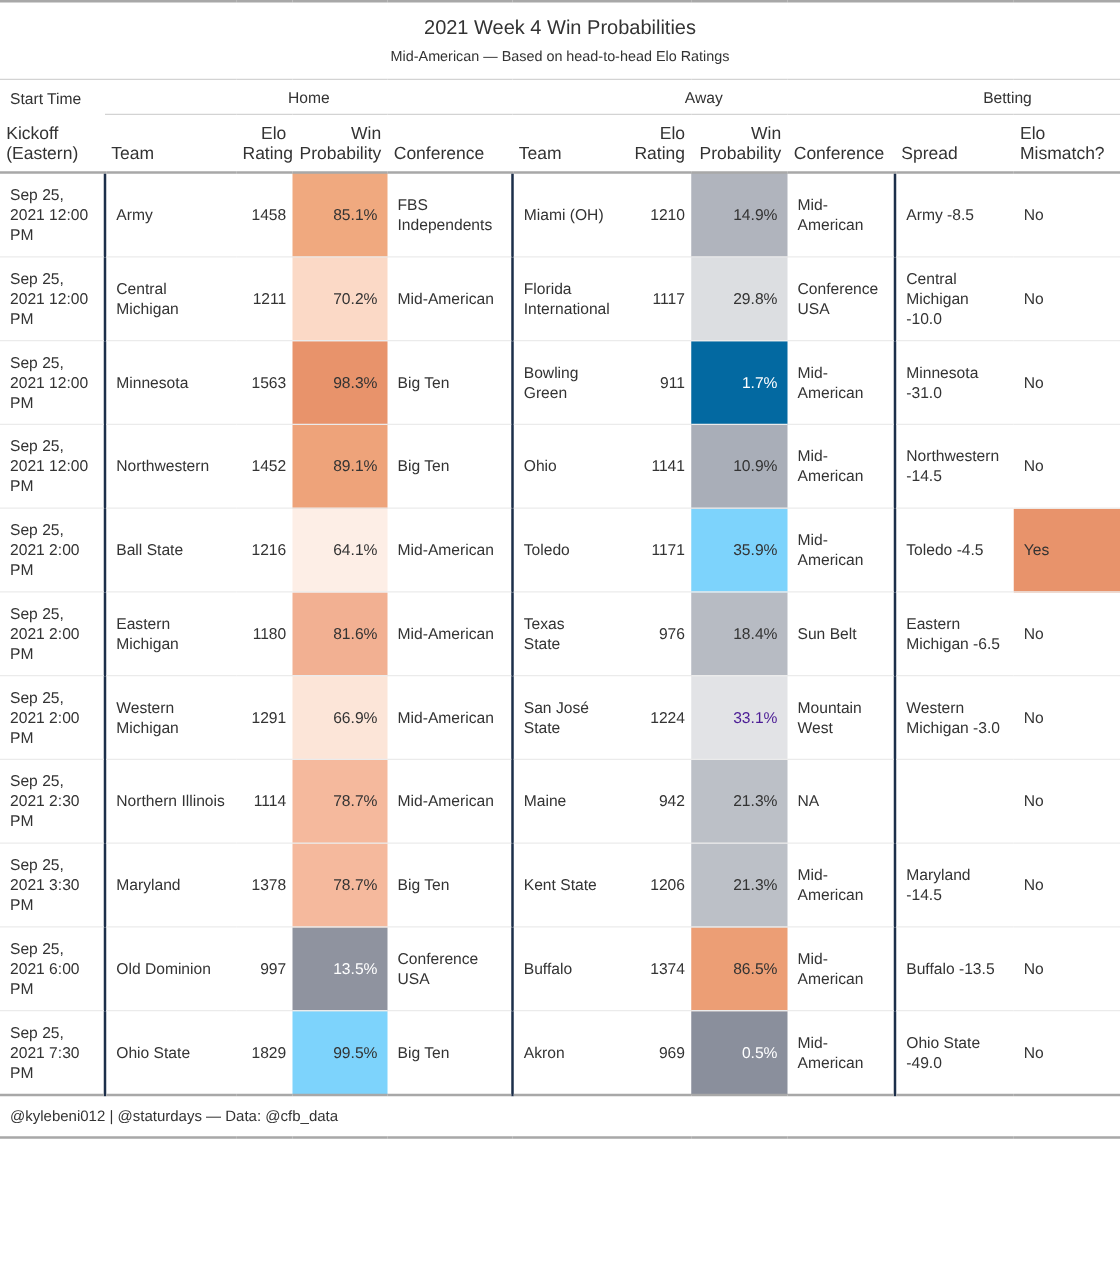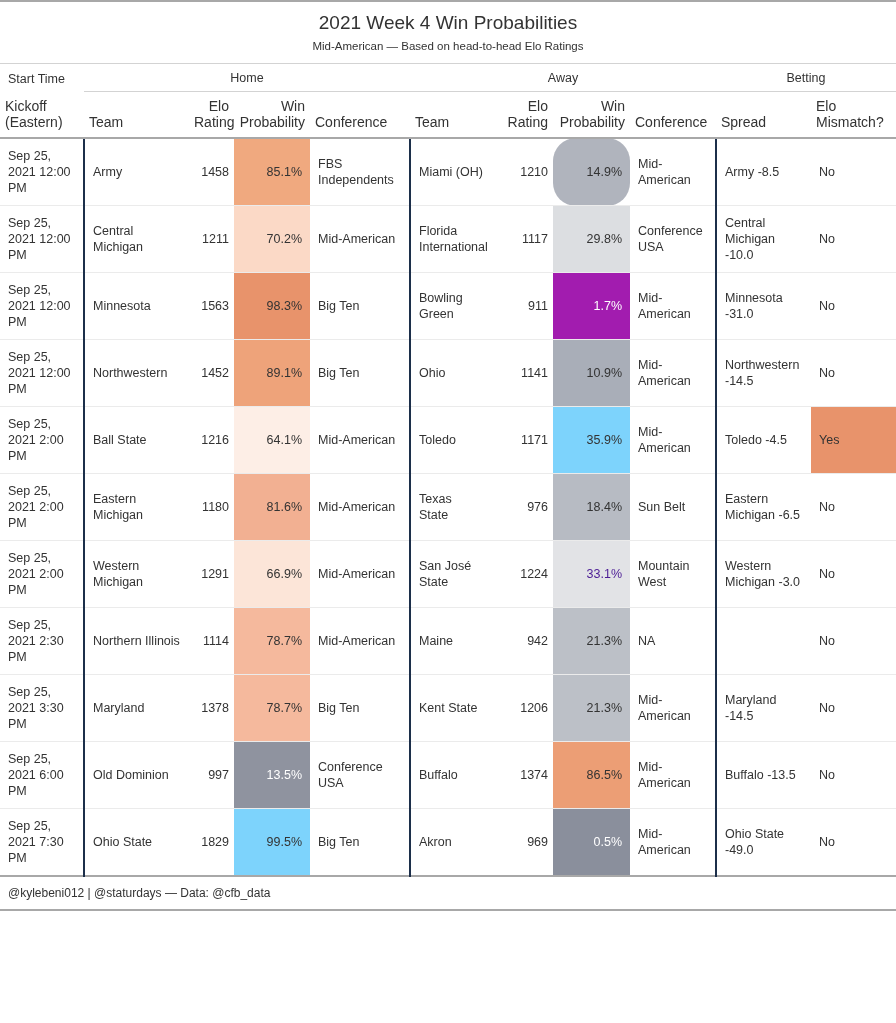--- a/index.html
+++ b/index.html
@@ -19,21 +19,21 @@
     table-layout: fixed;
   }
   
   .title-bar {
     border-top: 2px solid #a8a8a8;
     border-bottom: 1px solid #d3d3d3;
     padding: 10px 8px 9px 8px;
     text-align: center;
   }
   .title {
-    font-size: 19px;
+    font-size: 16px;
     color: #333333;
     line-height: 22px;
     font-weight: 400;
   }
   .subtitle {
     font-size: 11.5px;
     color: #333333;
     line-height: 16px;
     margin-top: 4px;
     font-weight: 400;
@@ -172,21 +172,21 @@
 
   <tbody id="tbody">
       <tr>
         <td class="left pad-l">Sep 25, 2021 12:00 PM</td>
         <td class="left pad-l sep-l">Army</td>
         <td class="right">1458</td>
         <td class="right prob" style="background:#f0a97f;color:#333333;">85.1%</td>
         <td class="left pad-l">FBS Independents</td>
         <td class="left pad-l sep-l">Miami (OH)</td>
         <td class="right">1210</td>
-        <td class="right prob" style="background:#b0b4bd;color:#333333;border-radius:23px;">14.9%</td>
+        <td class="right prob" style="background:#b0b4bd;color:#333333;">14.9%</td>
         <td class="left pad-l">Mid-American</td>
         <td class="left pad-l sep-l">Army -8.5</td>
         <td class="left pad-l" style="background:transparent;">No</td>
       </tr>
       <tr>
         <td class="left pad-l">Sep 25, 2021 12:00 PM</td>
         <td class="left pad-l sep-l">Central Michigan</td>
         <td class="right">1211</td>
         <td class="right prob" style="background:#fbd9c6;color:#333333;">70.2%</td>
         <td class="left pad-l">Mid-American</td>
@@ -198,21 +198,21 @@
         <td class="left pad-l" style="background:transparent;">No</td>
       </tr>
       <tr>
         <td class="left pad-l">Sep 25, 2021 12:00 PM</td>
         <td class="left pad-l sep-l">Minnesota</td>
         <td class="right">1563</td>
         <td class="right prob" style="background:#e8936b;color:#333333;">98.3%</td>
         <td class="left pad-l">Big Ten</td>
         <td class="left pad-l sep-l">Bowling Green</td>
         <td class="right">911</td>
-        <td class="right prob" style="background:#a21caf;color:#ffffff;">1.7%</td>
+        <td class="right prob" style="background:#0369a1;color:#ffffff;">1.7%</td>
         <td class="left pad-l">Mid-American</td>
         <td class="left pad-l sep-l">Minnesota -31.0</td>
         <td class="left pad-l" style="background:transparent;">No</td>
       </tr>
       <tr>
         <td class="left pad-l">Sep 25, 2021 12:00 PM</td>
         <td class="left pad-l sep-l">Northwestern</td>
         <td class="right">1452</td>
         <td class="right prob" style="background:#eea37a;color:#333333;">89.1%</td>
         <td class="left pad-l">Big Ten</td>

